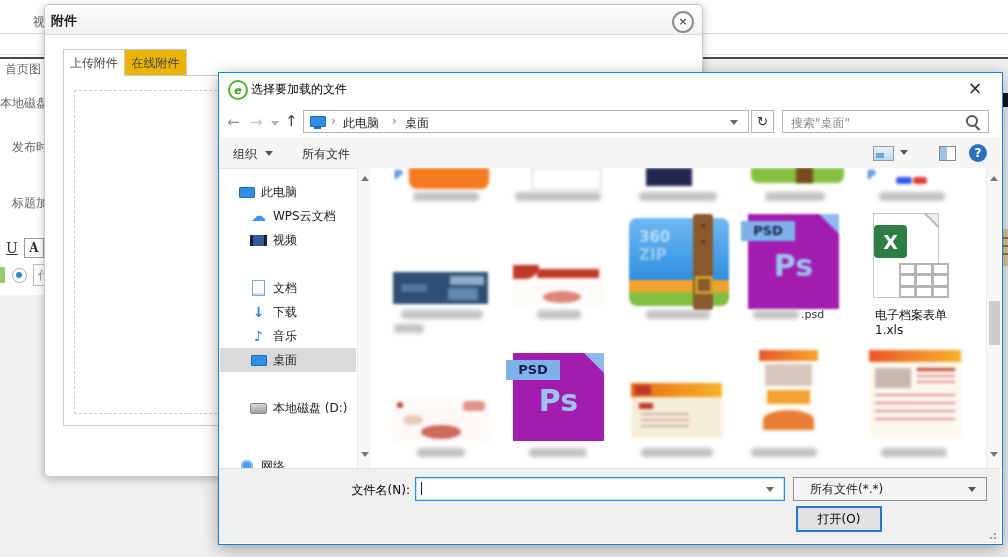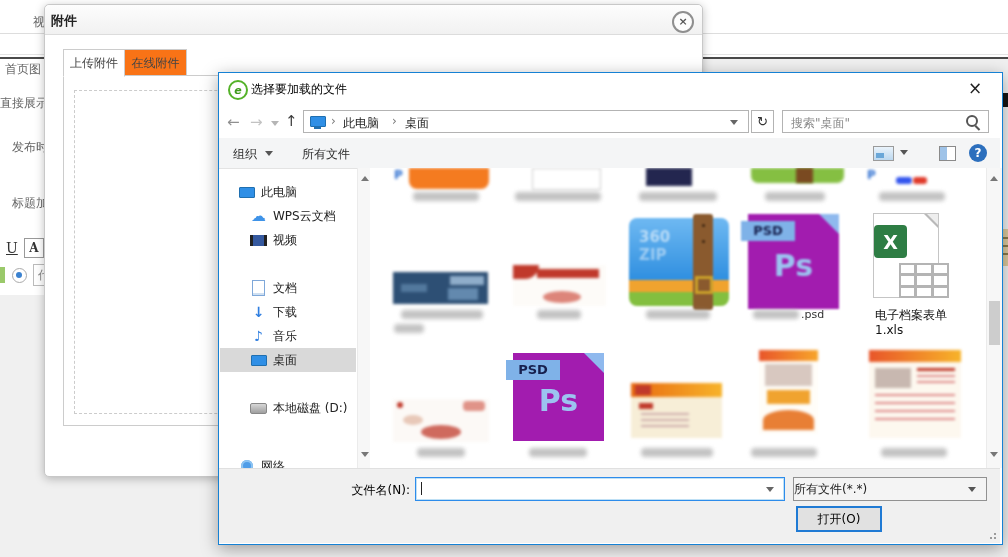--- a/index.html
+++ b/index.html
@@ -61,21 +61,21 @@
 
   <div class="abs" style="left:0;top:0;width:1008px;height:557px">
     <div class="abs" style="left:0;top:0;width:1008px;height:59px;background:#fff"></div>
     <div class="abs" style="left:0;top:33px;width:1008px;height:1px;background:#ddd"></div>
     <div class="abs" style="left:0;top:54px;width:1008px;height:1px;background:#e4e4e4"></div>
     <div class="abs" style="left:0;top:57px;width:1008px;height:2px;background:#4a4a4a"></div>
     <div class="abs" style="left:0;top:59px;width:62px;height:236px;background:#fff;border-radius:0 0 6px 0"></div>
 
     <span class="abs lbl" style="left:33px;top:14px">视</span>
     <span class="abs lbl" style="left:5px;top:61px">首页图</span>
-    <span class="abs lbl" style="left:0;top:95px">直接展示</span>
+    <span class="abs lbl" style="left:0;top:95px">本地磁盘</span>
     <span class="abs lbl" style="left:12px;top:139px">发布时</span>
     <span class="abs lbl" style="left:12px;top:195px">标题加</span>
 
     <span class="abs" style="left:6px;top:240px;font-family:'DejaVu Serif',serif;font-size:14px;color:#333;text-decoration:underline">U</span>
     <span class="abs ctr" style="left:24px;top:238px;width:18px;height:18px;border:1px solid #999;background:#fff;font-family:'DejaVu Serif',serif;font-weight:bold;color:#333">A</span>
     <div class="abs" style="left:0;top:267px;width:5px;height:16px;background:#9ac96a"></div>
     <div class="abs" style="left:12px;top:268px;width:13px;height:13px;border:1px solid #aaa;border-radius:50%;background:#fff">
       <div class="abs" style="left:3px;top:3px;width:6px;height:6px;border-radius:50%;background:#3b82d0"></div>
     </div>
     <div class="abs" style="left:33px;top:264px;width:29px;height:20px;border:1px solid #bbb;background:#fff;overflow:hidden">
@@ -89,21 +89,21 @@
       <i class="abs" style="left:0;top:24px;width:7px;height:2px;background:#8a7a4a"></i>
     </div>
   </div>
 
   <div class="abs" id="attach">
     <div class="hdr">
       <span class="t">附件</span>
     </div>
     <div class="x">×</div>
     <div class="tab" style="left:18px;width:60px;border-bottom-color:#fff;z-index:2">上传附件</div>
-    <div class="tab" style="left:79px;width:61px;background:#f97316">在线附件</div>
+    <div class="tab" style="left:79px;width:61px;background:#eab308">在线附件</div>
     <div id="panel">
       <div id="dash"></div>
     </div>
   </div>
 
   <div class="abs" id="fd">
 
     <div class="abs" style="left:0;top:0;width:781px;height:31px;background:#fff">
       <div class="abs ctr" style="left:9px;top:7px;width:16px;height:16px;border-radius:50%;background:#fff;border:2px solid #54b229;color:#3f9a1d;font-weight:bold;font-size:11px;font-style:italic">e</div>
       <span class="abs" style="left:32px;top:8px;color:#000">选择要加载的文件</span>
@@ -341,21 +341,21 @@
       <div class="tri-d abs" style="left:3px;top:284px;border-top-color:#777"></div>
     </div>
 
     <div class="abs" style="left:0;top:395px;width:781px;height:74px;background:#f0f0f0;border-top:1px solid #e0e0e0">
       <span class="abs" style="left:121px;top:13px;width:70px;text-align:right;color:#000">文件名(N):</span>
       <div class="abs" style="left:196px;top:8px;width:368px;height:22px;background:#fff;border:1px solid #2d8ceb;box-shadow:inset 0 0 0 1px #bfe0f5">
         <span class="caret" style="left:5px;top:4px"></span>
         <div class="abs tri-d" style="left:350px;top:9px;border-top-color:#666"></div>
       </div>
       <div class="abs" style="left:574px;top:8px;width:192px;height:22px;background:#f4f4f4;border:1px solid #919191">
-        <span class="abs blur06" style="left:0;top:3px;color:#222">所有文件(*.*)</span>
+        <span class="abs blur06" style="left:16px;top:3px;color:#222">所有文件(*.*)</span>
         <div class="abs tri-d" style="left:174px;top:9px;border-top-color:#555"></div>
       </div>
       <div class="abs ctr" style="left:577px;top:37px;width:82px;height:22px;background:#e1e1e1;border:2px solid #1f7ad4;color:#000">
         <span>打开(O)</span>
       </div>
       <div class="abs grip" style="right:4px;bottom:4px;width:10px;height:10px">
         <i style="right:0;bottom:0"></i>
           <i style="right:4px;bottom:0"></i>
           <i style="right:0;bottom:4px"></i>
       </div>

